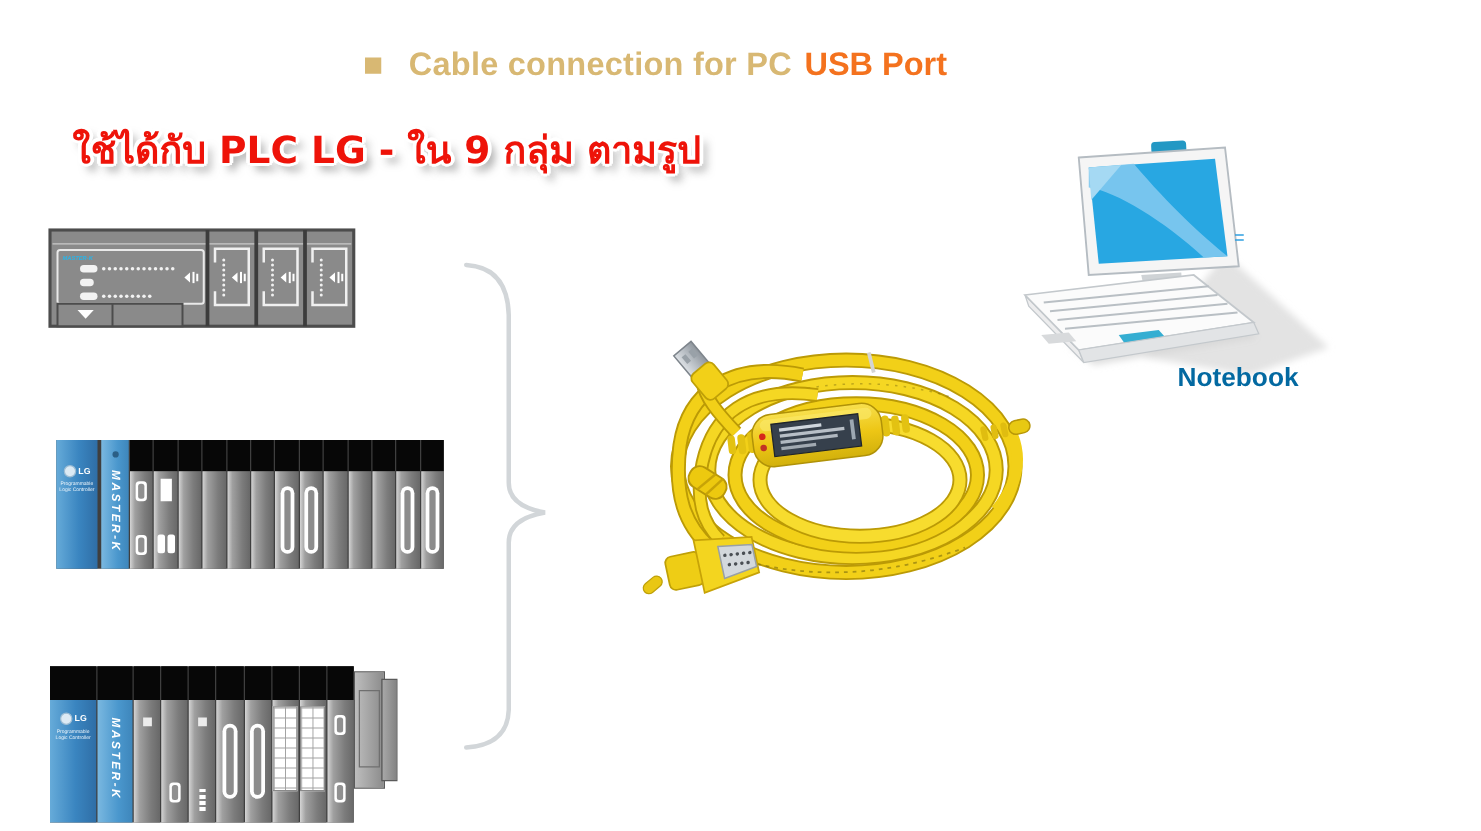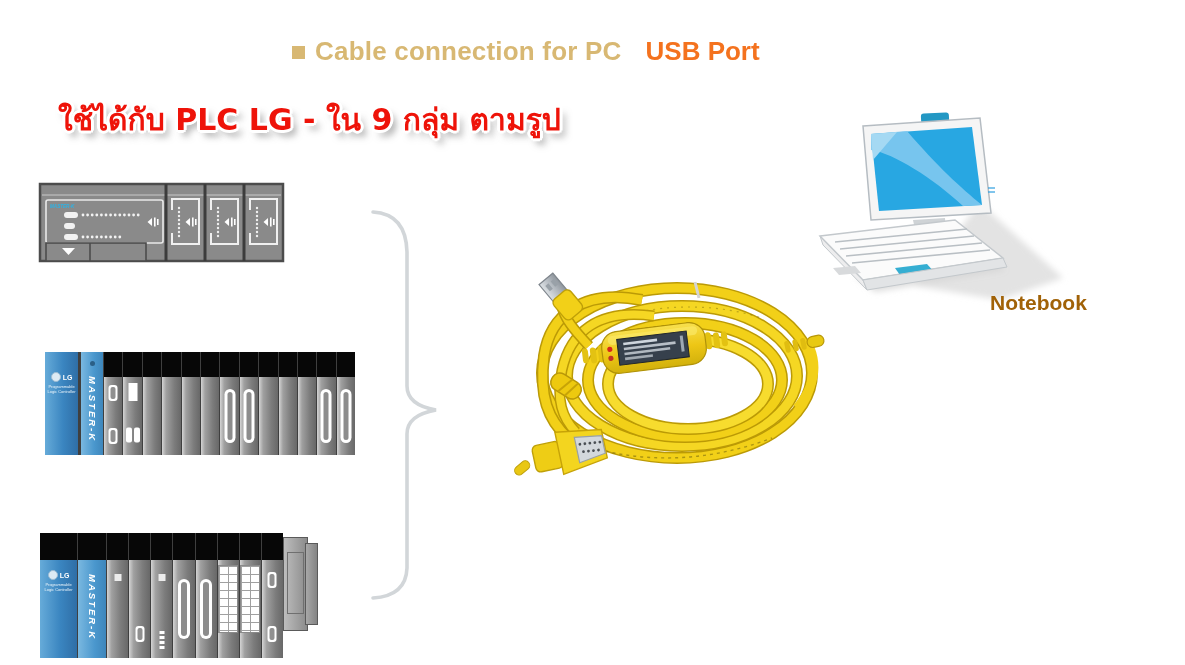--- a/index.html
+++ b/index.html
@@ -2,22 +2,22 @@
 <html><head>
 <meta charset="utf-8">
 <style>
   html,body{margin:0;padding:0;background:#fff;}
   .canvas{position:relative;width:1185px;height:665px;background:#fff;overflow:hidden;
           font-family:"Liberation Sans","DejaVu Sans",sans-serif;}
 
   
   .title-row{position:absolute;left:292px;top:36px;display:flex;align-items:center;gap:10px;}
   .title-bullet{width:13px;height:13px;background:#d8b873;margin-top:2px;}
-  .title-main{font-size:26px;font-weight:bold;color:#d8b873;letter-spacing:.2px;}
-  .title-usb{font-size:26px;font-weight:bold;color:#f4721e;margin-left:14px;}
+  .title-main{font-size:26px;font-weight:bold;color:#d8b873;letter-spacing:.2px;margin-left:12px;}
+  .title-usb{font-size:26px;font-weight:bold;color:#f4721e;}
 
   
   .thai-note{position:absolute;left:58px;top:96px;font-size:30px;font-weight:bold;color:#ee1309;
     font-family:"DejaVu Sans","Liberation Sans",sans-serif;
     text-shadow:-2px -2px 0 #fff,2px -2px 0 #fff,-2px 2px 0 #fff,2px 2px 0 #fff,
                 -3px 0 0 #fff,3px 0 0 #fff,0 -3px 0 #fff,0 3px 0 #fff,
                 5px 6px 7px rgba(110,110,110,.65);}
 
   
   .rack{position:absolute;display:flex;background:#3f3f3f;gap:1px;}
@@ -55,21 +55,21 @@
          background-size:9px 8px;}
   .sq{position:absolute;left:50%;top:14px;transform:translateX(-50%);width:7px;height:7px;background:#ececec;}
   .dots4{position:absolute;left:50%;bottom:9px;transform:translateX(-50%);width:5px;height:18px;
          background:repeating-linear-gradient(#fff 0 3px,transparent 3px 5px);}
   .cover{position:absolute;border:1.5px solid #5a5a5a;background:linear-gradient(90deg,#bdbdbd,#8b8b8b);}
   .cover-a{left:283px;top:537px;width:23px;height:92px;}
   .cover-a .inner{position:absolute;left:3px;top:14px;right:3px;bottom:16px;border:1px solid #6f6f6f;}
   .cover-b{left:305px;top:543px;width:11px;height:80px;background:linear-gradient(90deg,#a8a8a8,#848484);}
 
   
-  .notebook-label{position:absolute;left:990px;top:291px;font-size:21px;font-weight:600;color:#a16207;}
+  .notebook-label{position:absolute;left:942px;top:291px;font-size:21px;font-weight:600;color:#0369a1;}
 
   .abs{position:absolute;}
 </style>
 </head>
 <body>
 
 <div class="canvas">
 
   <div class="title-row">
     <span class="title-bullet"></span>

